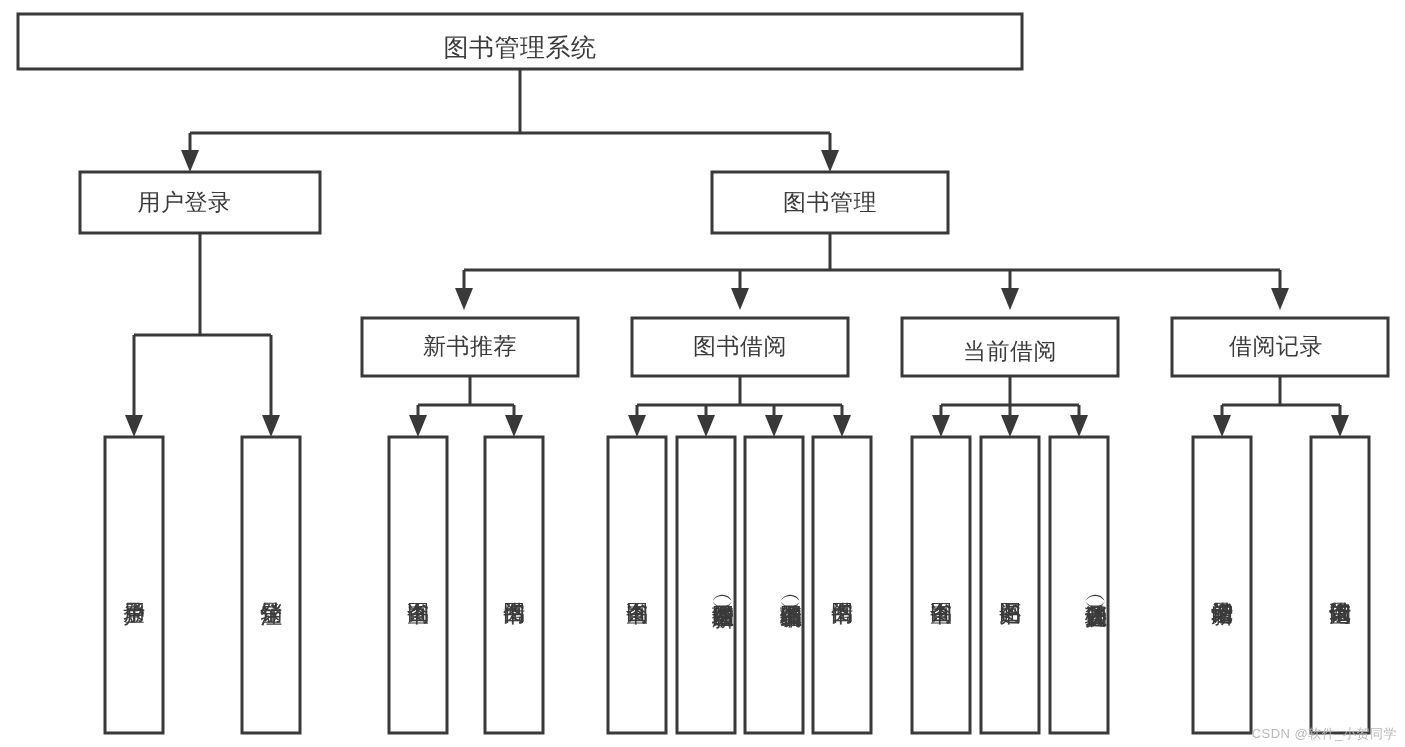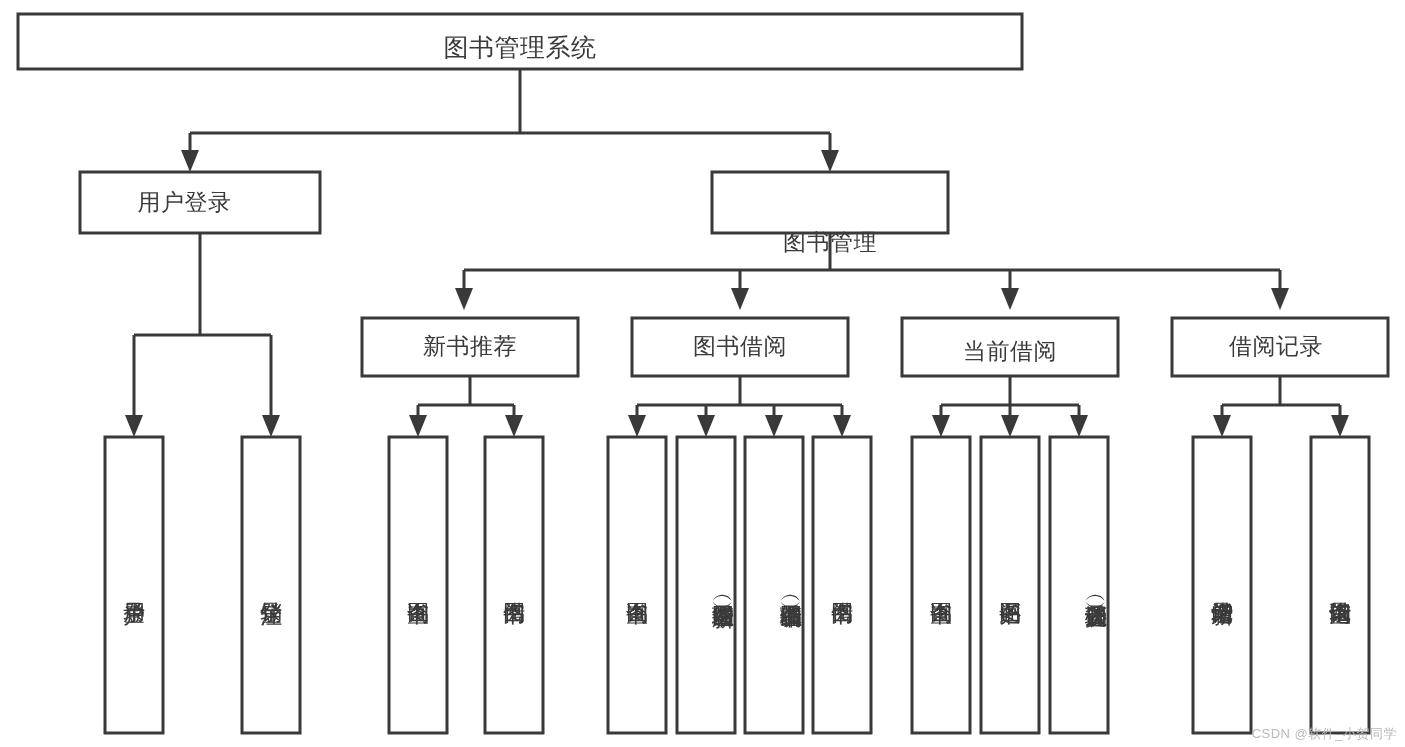--- a/index.html
+++ b/index.html
@@ -190,21 +190,21 @@
     <rect class="node-box" x="981" y="437" width="58" height="296"></rect>
     <rect class="node-box" x="1050" y="437" width="58" height="296"></rect>
 
     <rect class="node-box" x="1193" y="437" width="58" height="296"></rect>
     <rect class="node-box" x="1311" y="437" width="58" height="296"></rect>
   </svg>
 
   <div class="node-label-h" style="left:18px; top:14px; width:1004px; height:68px; font-size:25px;border-radius:21px;">图书管理系统</div>
 
   <div class="node-label-h" style="left:80px; top:172px; width:209px; height:61px;">用户登录</div>
-  <div class="node-label-h" style="left:712px; top:172px; width:236px; height:61px;margin-top:40px;">图书管理</div>
+  <div class="node-label-h" style="left:712px; top:172px; width:236px; height:61px;">图书管理</div>
 
   <div class="node-label-h" style="left:632px; top:318px; width:216px; height:58px;">图书借阅</div>
   <div class="node-label-h" style="left:362px; top:318px; width:216px; height:58px;">新书推荐</div>
   <div class="node-label-h" style="left:902px; top:318px; width:216px; height:68px;">当前借阅</div>
   <div class="node-label-h" style="left:1172px; top:318px; width:208px; height:58px;">借阅记录</div>
 
   <div class="node-label-v center-v" style="left:105px; top:437px; width:58px; height:296px;">用户登录</div>
   <div class="node-label-v center-v" style="left:242px; top:437px; width:58px; height:296px;">注销登录</div>
 
   <div class="node-label-v center-v" style="left:389px; top:437px; width:58px; height:296px;">查询图书</div>

